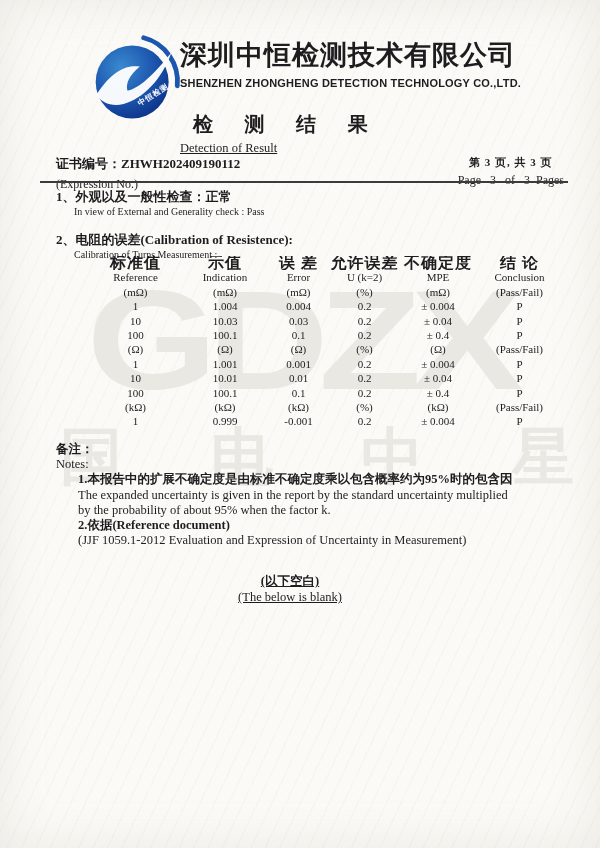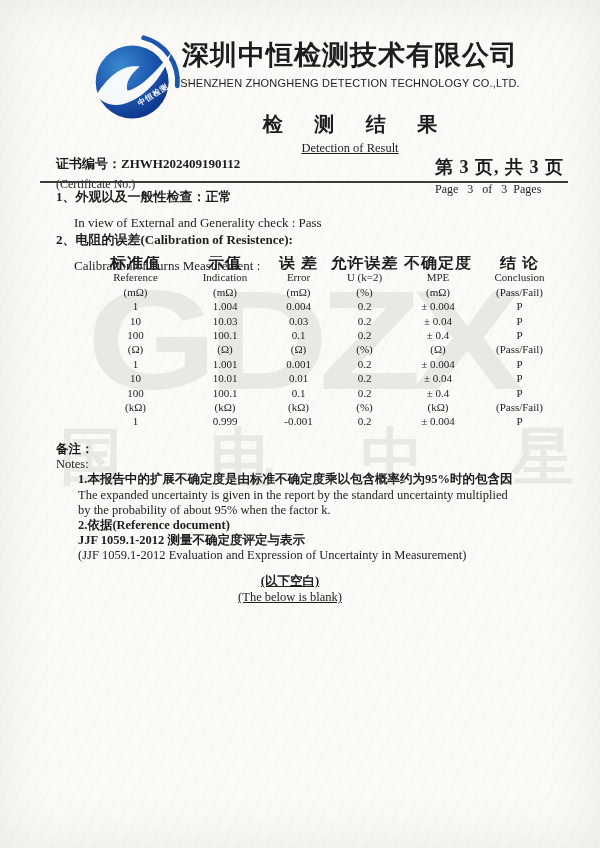--- a/index.html
+++ b/index.html
@@ -30,46 +30,46 @@
   }
   .wm-chars {
     position:absolute; top:426px; left:60px; right:26px; z-index:1;
     display:flex; justify-content:space-between;
     font-family:"Liberation Sans","DejaVu Sans",sans-serif;
     font-weight:bold; font-size:62px; line-height:62px; color:#e9e8e2;
     user-select:none;
   }
   
   .logo { position:absolute; left:86px; top:33px; width:100px; height:96px; }
-  .header-block { position:absolute; left:160px; top:37px; width:380px; text-align:center; }
+  .header-block { position:absolute; left:180px; top:37px; width:380px; text-align:left; }
   .company-cn {
     font-family:"Liberation Sans","DejaVu Sans",sans-serif;
     font-weight:bold; font-size:27px; letter-spacing:1px; white-space:nowrap;
   }
   .company-en {
     font-family:"Liberation Sans","DejaVu Sans",sans-serif;
-    font-weight:normal; font-size:11px; letter-spacing:0.2px; margin-top:4px; white-space:nowrap;
+    font-weight:bold; font-size:11px; letter-spacing:0.2px; margin-top:4px; white-space:nowrap;
   }
   .title-cn {
     font-family:"Liberation Sans","DejaVu Sans",sans-serif;
     font-weight:600; font-size:20px; letter-spacing:13px; text-indent:13px; margin-top:22px;
   }
   .title-en { font-size:12.5px; margin-top:3px;text-decoration:underline; }
   
   .cert-row { position:absolute; top:145px; left:56px; right:36px; display:flex; justify-content:space-between;margin-top:10px; }
   .cert-no-line { font-size:13px; font-weight:600; }
   .cert-no-en { font-size:12px; margin-top:4px; font-weight:normal; }
-  .page-cn { font-size:18px; font-weight:600; letter-spacing:1px; text-align:right; }
+  .page-cn { font-size:11px; font-weight:600; letter-spacing:1px; text-align:center; }
   .page-en { font-size:12px; margin-top:3px; white-space:pre; text-align:left; }
   .rule { position:absolute; top:181px; left:40px; right:32px; border-top:2px solid #3b3b3d; }
   
   .section { position:absolute; left:56px; }
   .sec1 { top:188px; } .sec2 { top:231px; }
   .sec-cn { font-size:13px; font-weight:600; }
-  .sec-en { font-size:13px; margin-left:18px; margin-top:9px; }
+  .sec-en { font-size:10px; margin-left:18px; margin-top:0; }
   
   .results-table {
     position:absolute; top:256px; left:88px; width:474px;
     border-collapse:collapse; table-layout:fixed;
     font-size:11px;
   }
   .results-table th, .results-table td {
     text-align:center; vertical-align:middle;
     height:14.4px; line-height:14.4px;
     font-weight:normal; padding:0; overflow:hidden; white-space:nowrap;
@@ -120,21 +120,21 @@
       <div class="company-en">SHENZHEN ZHONGHENG DETECTION TECHNOLOGY CO.,LTD.</div>
       <div class="title-cn">检 测 结 果</div>
       <div class="title-en">Detection of Result</div>
     </div>
 
     <div class="cert-row">
       <div>
         <div class="cert-no-line">
           <span>证书编号：</span><span>ZHWH202409190112</span>
         </div>
-        <div class="cert-no-en">(Certificate No.)</div>
+        <div class="cert-no-en">(Expression No.)</div>
       </div>
       <div>
         <div class="page-cn">第 3 页, 共 3 页</div>
         <div class="page-en">Page   3   of   3  Pages</div>
       </div>
     </div>
     <div class="rule"></div>
 
     <div class="section sec1">
       <div class="sec-cn">1、外观以及一般性检查：正常</div>
@@ -258,21 +258,20 @@
     </table>
 
     <div class="notes">
       <div class="notes-label-cn">备注：</div>
       <div class="notes-label-en">Notes:</div>
       <div class="note-lines">
           <div class="note-line cjk">1.本报告中的扩展不确定度是由标准不确定度乘以包含概率约为95%时的包含因</div>
           <div class="note-line">The expanded uncertainty is given in the report by the standard uncertainty multiplied</div>
           <div class="note-line">by the probability of about 95% when the factor k.</div>
           <div class="note-line cjk">2.依据(Reference document)</div>
-          <div class="note-line cjk">JJF 1059.1-2012 测量不确定度评定与表示</div>
           <div class="note-line">(JJF 1059.1-2012 Evaluation and Expression of Uncertainty in Measurement)</div>
         </div>
     </div>
 
     <div class="blank-note">
       <div class="blank-cn">(以下空白)</div>
       <div class="blank-en">(The below is blank)</div>
     </div>
 
   </div>

